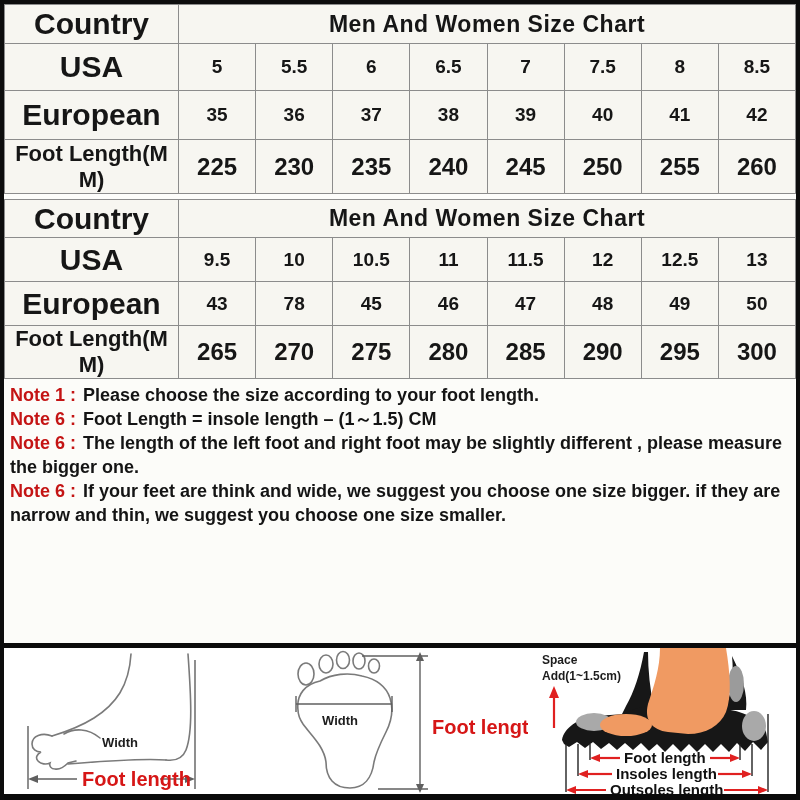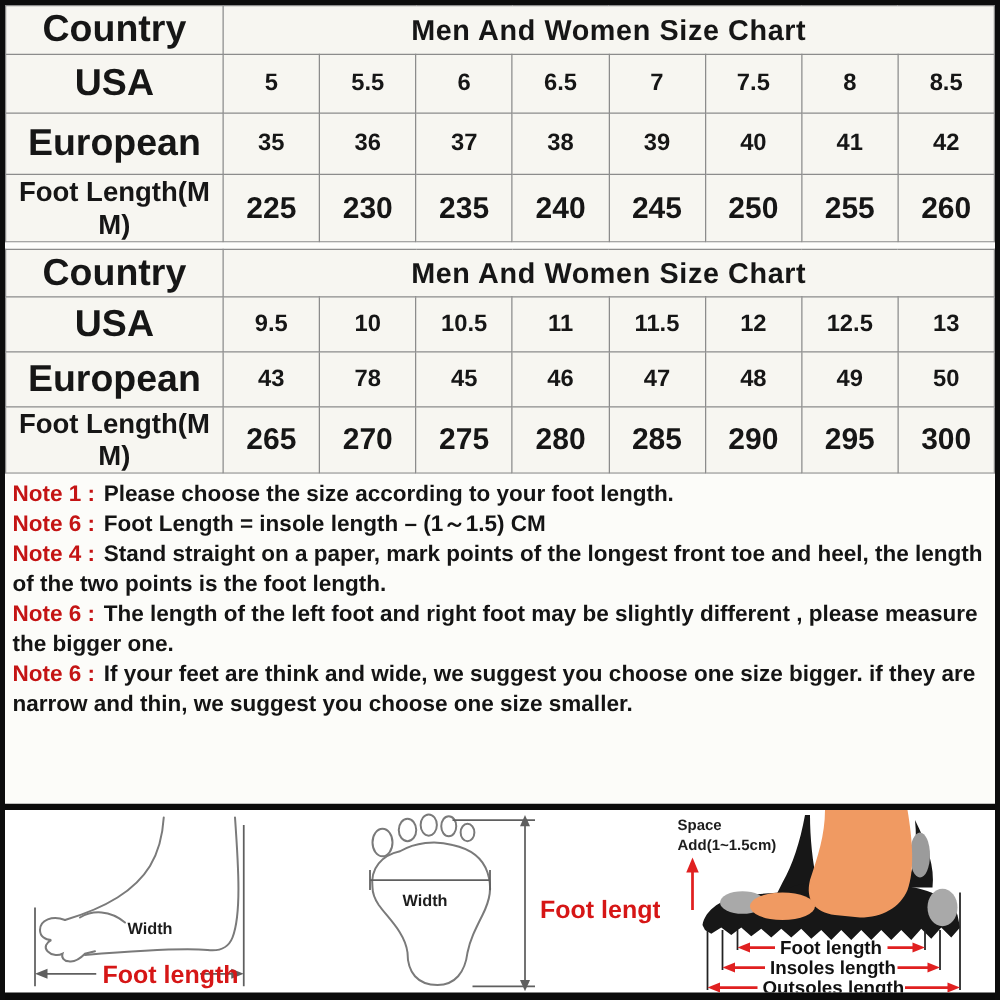--- a/index.html
+++ b/index.html
@@ -165,21 +165,20 @@
             <td class="num-cell red-num">295</td>
             <td class="num-cell red-num">300</td>
           </tr>
         </tbody>
       </table>
   </div>
 
   <div class="notes-section">
     <p class="note"><span class="note-label">Note 1 :</span><span class="note-text">Please choose the size according to your foot length.</span></p>
     <p class="note"><span class="note-label">Note 6 :</span><span class="note-text">Foot Length = insole length – (1～1.5) CM</span></p>
-    <p class="note"><span class="note-label">Note 4 :</span><span class="note-text">Stand straight on a paper, mark points of the longest front toe and heel, the length of the two points is the foot length.</span></p>
     <p class="note"><span class="note-label">Note 6 :</span><span class="note-text">The length of the left foot and right foot may be slightly different , please measure the bigger one.</span></p>
     <p class="note"><span class="note-label">Note 6 :</span><span class="note-text">If your feet are think and wide, we suggest you choose one size bigger. if they are narrow and thin, we suggest you choose one size smaller.</span></p>
   </div>
 
   <div class="diagram-section">
 
     <svg width="266" viewBox="0 0 266 146">
       <path class="svg-outline" d="M127,6 C125,38 112,56 90,70 C74,80 58,85 48,88"></path>
       <path class="svg-outline" d="M48,88 C38,84 28,88 28,96 C28,101 32,104 37,104 C33,106 31,110 34,113 C37,116 42,117 46,115 C45,118 47,121 51,121 C56,122 61,118 64,115 L72,113"></path>
       <path class="svg-outline" d="M64,116 C100,113 140,110 162,112"></path>

